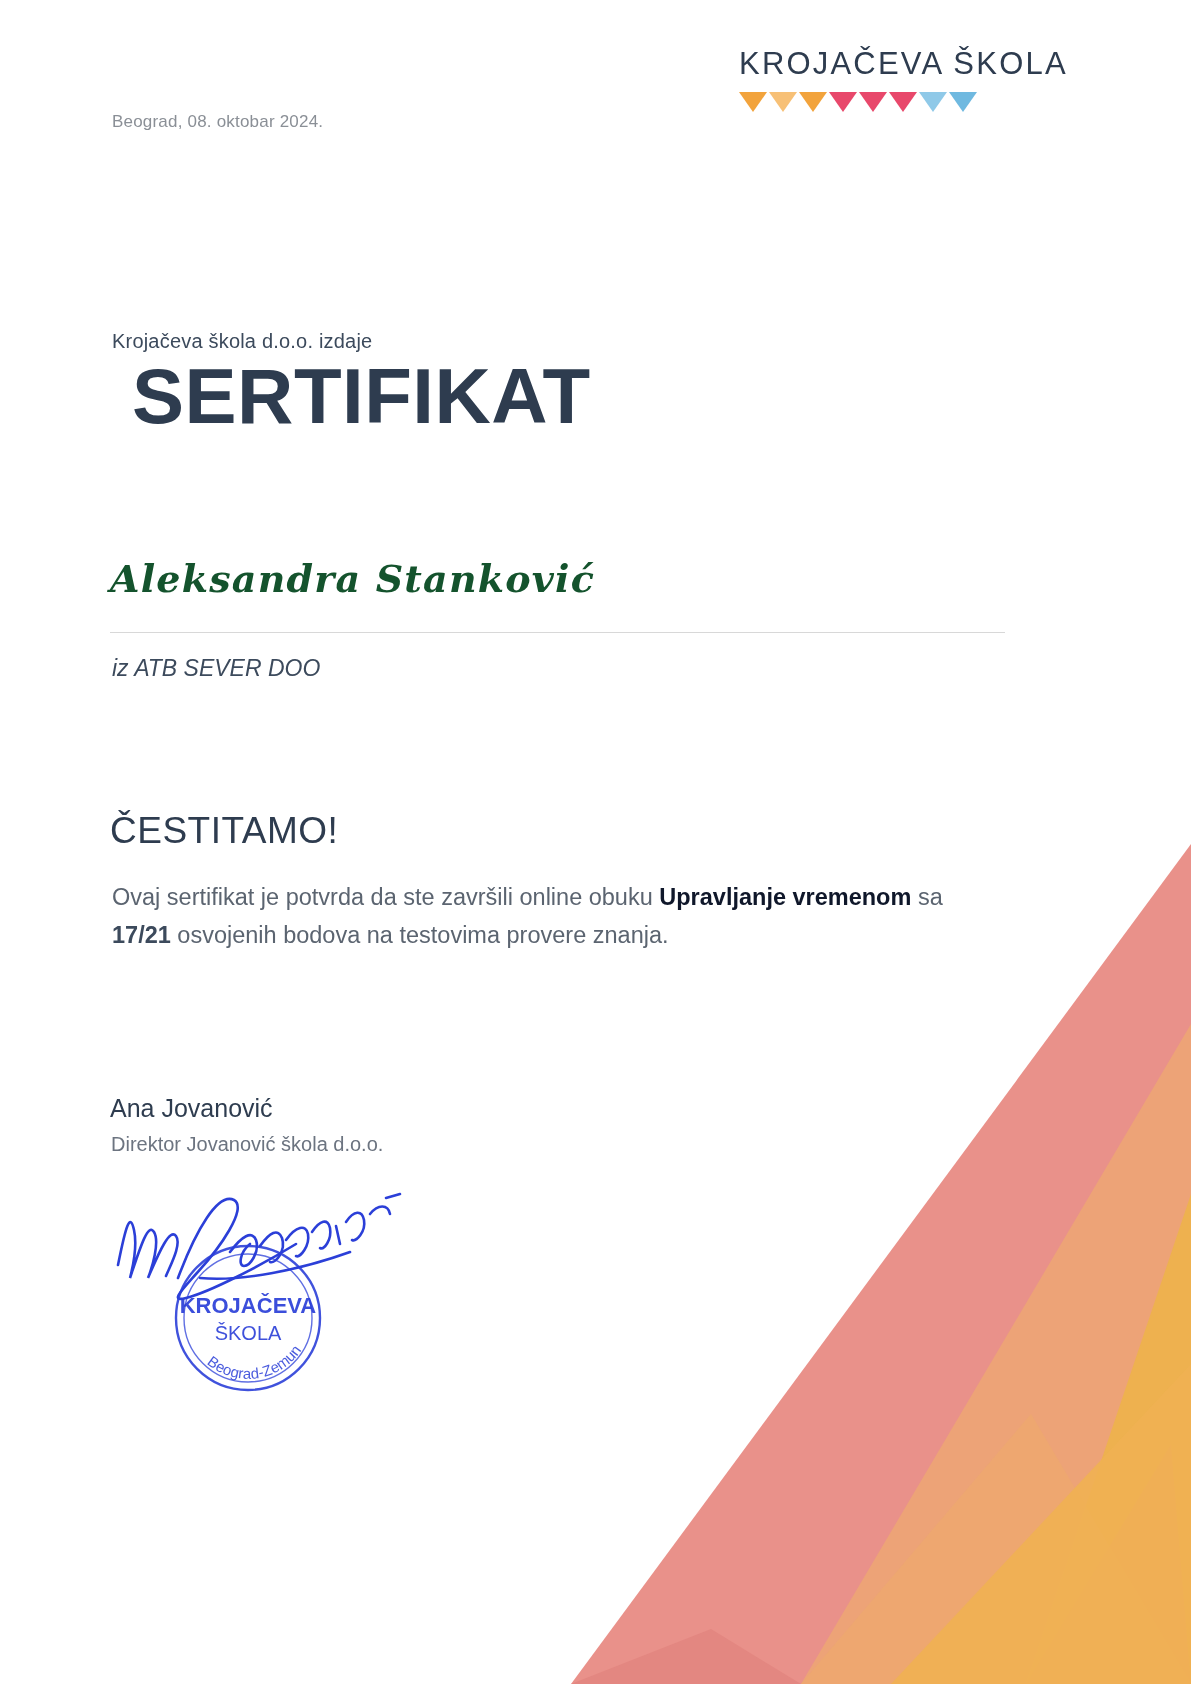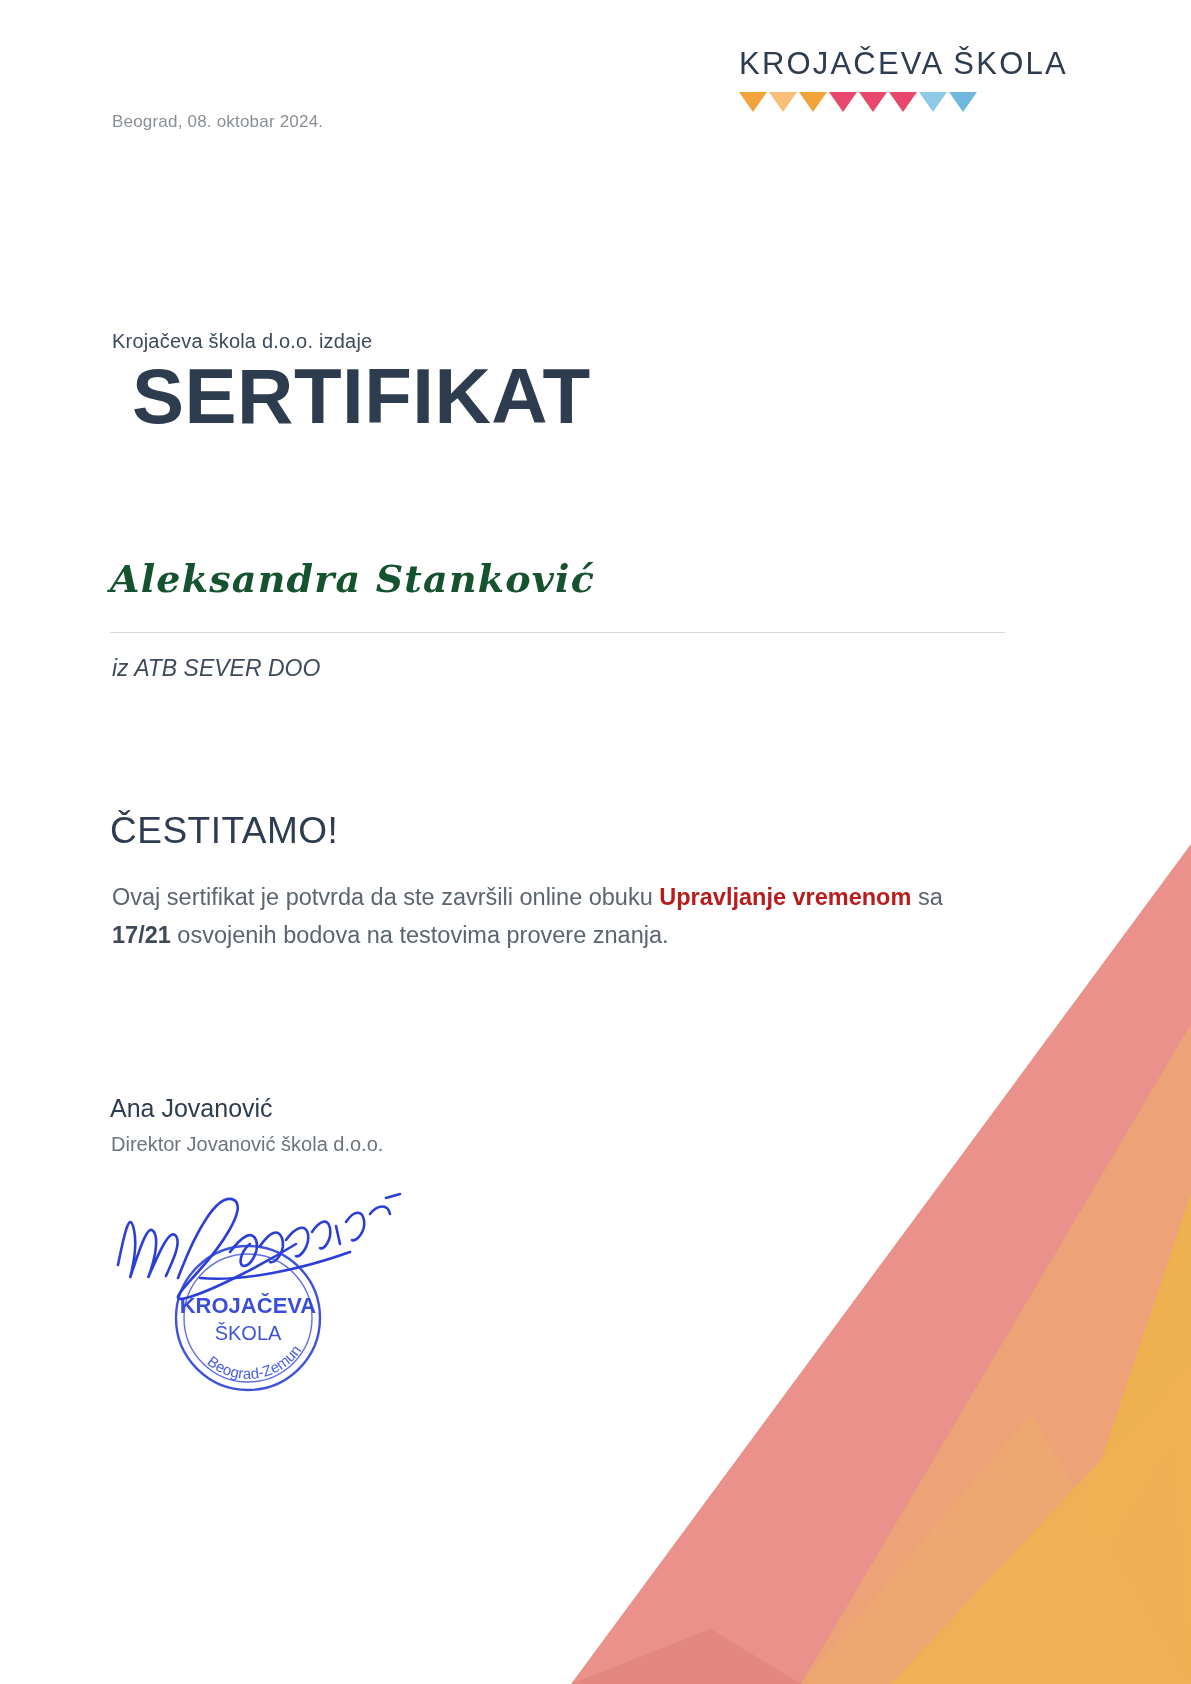--- a/index.html
+++ b/index.html
@@ -135,21 +135,21 @@
     position: absolute;
     top: 878px;
     left: 112px;
     width: 860px;
     font-size: 23.5px;
     line-height: 1.62;
     color: #5b6470;
     z-index: 2;
   }
   .body-text b {
-    color: #b91c1c;
+    color: #0f172a;
     font-weight: bold;
   }
   .body-text .score {
     color: #3c4a5c;
     font-weight: bold;
   }
 
   
   .signer-name {
     position: absolute;

